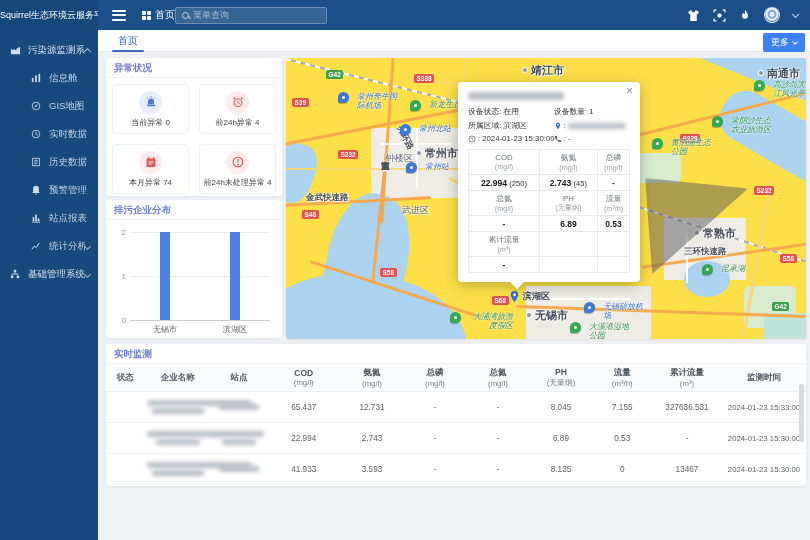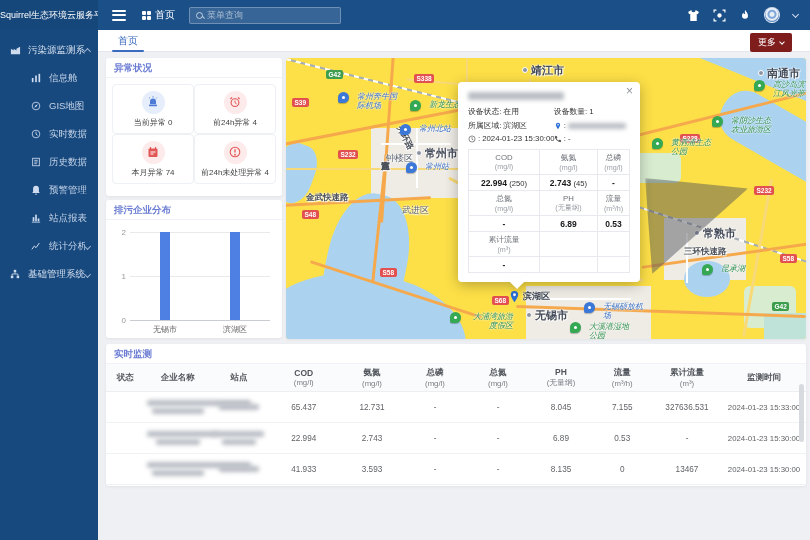--- a/index.html
+++ b/index.html
@@ -8,21 +8,21 @@
   .app { position:absolute; inset:0; }
 
   
   .topbar { position:absolute; top:0; left:0; right:0; height:30px; background:#1b4f88; display:flex; align-items:center; z-index:30; }
   .logo { width:98px; height:30px; background:#16477b; color:#fff; font-size:9px; line-height:30px; text-align:center; white-space:nowrap; overflow:hidden; }
   .hamburger { margin-left:14px; width:14px; cursor:pointer; }
   .hamburger i { display:block; height:2px; background:#fff; margin:2.5px 0; border-radius:1px; }
   .home-crumb { display:flex; align-items:center; margin-left:16px; color:#fff; font-size:10px; gap:4px; cursor:pointer; }
   .grid-ico { width:9px; height:9px; display:grid; grid-template-columns:1fr 1fr; gap:1px; }
   .grid-ico i { background:#fff; border-radius:1px; }
-  .search-box { margin-left:14px; width:152px; height:17px; background:rgba(255,255,255,.13); border:1px solid rgba(255,255,255,.28); border-radius:2px; display:flex; align-items:center; padding:0 6px; gap:4px; }
+  .search-box { width:152px; height:17px; background:rgba(255,255,255,.13); border:1px solid rgba(255,255,255,.28); border-radius:2px; display:flex; align-items:center; padding:0 6px; gap:4px; }
   .lens { width:7px; height:7px; border:1.2px solid rgba(255,255,255,.65); border-radius:50%; position:relative; flex:none; }
   .lens:after { content:""; position:absolute; width:3px; height:1.2px; background:rgba(255,255,255,.65); transform:rotate(45deg); right:-3px; bottom:-1px; }
   .search-ph { color:rgba(255,255,255,.55); font-size:9px; }
   .tb-icons { margin-left:auto; display:flex; align-items:center; gap:13px; padding-right:12px; color:#fff; }
   .tb-icons svg { display:block; }
   .avatar { width:16px; height:16px; border-radius:50%; background:radial-gradient(circle at 50% 45%, #e8eef6 0 2px, #7fa8d8 3px 4px, #e8eef6 5px 6px, #5b87c0 7px); border:1px solid rgba(255,255,255,.7); }
   .chev { width:5px; height:5px; border-right:1.3px solid #cfdcef; border-bottom:1.3px solid #cfdcef; transform:rotate(45deg); margin-top:-2px; }
 
   
   .sidebar { position:absolute; top:30px; left:0; bottom:0; width:98px; background:#17497e; z-index:25; padding-top:6px; }
@@ -32,30 +32,30 @@
   .side-item .s-label { flex:1; white-space:nowrap; overflow:hidden; }
   .side-item .s-arrow { width:5px; height:5px; border-right:1.2px solid #9fb3d1; border-bottom:1.2px solid #9fb3d1; }
   .s-arrow.down { transform:rotate(45deg); }
   .s-arrow.up { transform:rotate(-135deg); margin-top:3px; }
 
   
   .main { position:absolute; left:98px; top:30px; right:0; bottom:0; }
   .tabbar { position:absolute; top:0; left:0; right:0; height:22px; background:#fff; border-bottom:1px solid #e4e7ed; z-index:20; }
   .tab { position:absolute; left:20px; top:4px; font-size:10px; color:#3a6bbf; cursor:pointer; }
   .tab:after { content:""; position:absolute; left:-6px; right:-6px; bottom:-4px; height:2px; background:#3a6bbf; border-radius:1px; }
-  .more-btn { position:absolute; right:18px; top:3px; background:#7f1d1d; color:#fff; font-size:9px; padding:3px 8px; border-radius:2px; display:flex; gap:4px; align-items:center; cursor:pointer; border:none; }
+  .more-btn { position:absolute; right:5px; top:3px; background:#3b82f6; color:#fff; font-size:9px; padding:3px 8px; border-radius:2px; display:flex; gap:4px; align-items:center; cursor:pointer; border:none; }
   .more-btn .chev { border-color:#fff; width:4px; height:4px; }
   .content { position:absolute; top:22px; left:0; right:0; bottom:0; background:#eef0f4; }
 
   .panel { position:absolute; background:#fff; border-radius:3px; box-shadow:0 1px 3px rgba(0,0,0,.06); }
   .panel h3 { height:20px; line-height:20px; padding-left:8px; font-size:9.5px; font-weight:bold; color:#6a7cd3; border-bottom:1px solid #f0f2f7; }
 
   
   #panel-abnormal { left:8px; top:6px; width:176px; height:138px; }
-  .cards { display:grid; grid-template-columns:1fr 1fr; gap:0; padding:6px; }
+  .cards { display:grid; grid-template-columns:1fr 1fr; gap:10px; padding:6px; }
   .stat-card { border:1px solid #edf0f5; border-radius:4px; height:50px; display:flex; flex-direction:column; align-items:center; justify-content:center; gap:3px; cursor:pointer; }
   .stat-ico { width:23px; height:23px; border-radius:50%; display:flex; align-items:center; justify-content:center; }
   .stat-ico.blue { background:#e6eefb; color:#4d7bd6; }
   .stat-ico.red { background:#fdeaea; color:#e25656; }
   .stat-label { font-size:8px; color:#444; white-space:nowrap; }
 
   
   #panel-chart { left:8px; top:148px; width:176px; height:138px; }
   .plot { position:absolute; left:24px; top:32px; width:140px; height:88px; }
   .gridline { position:absolute; left:0; right:0; height:1px; background:#e9e9e9; }

